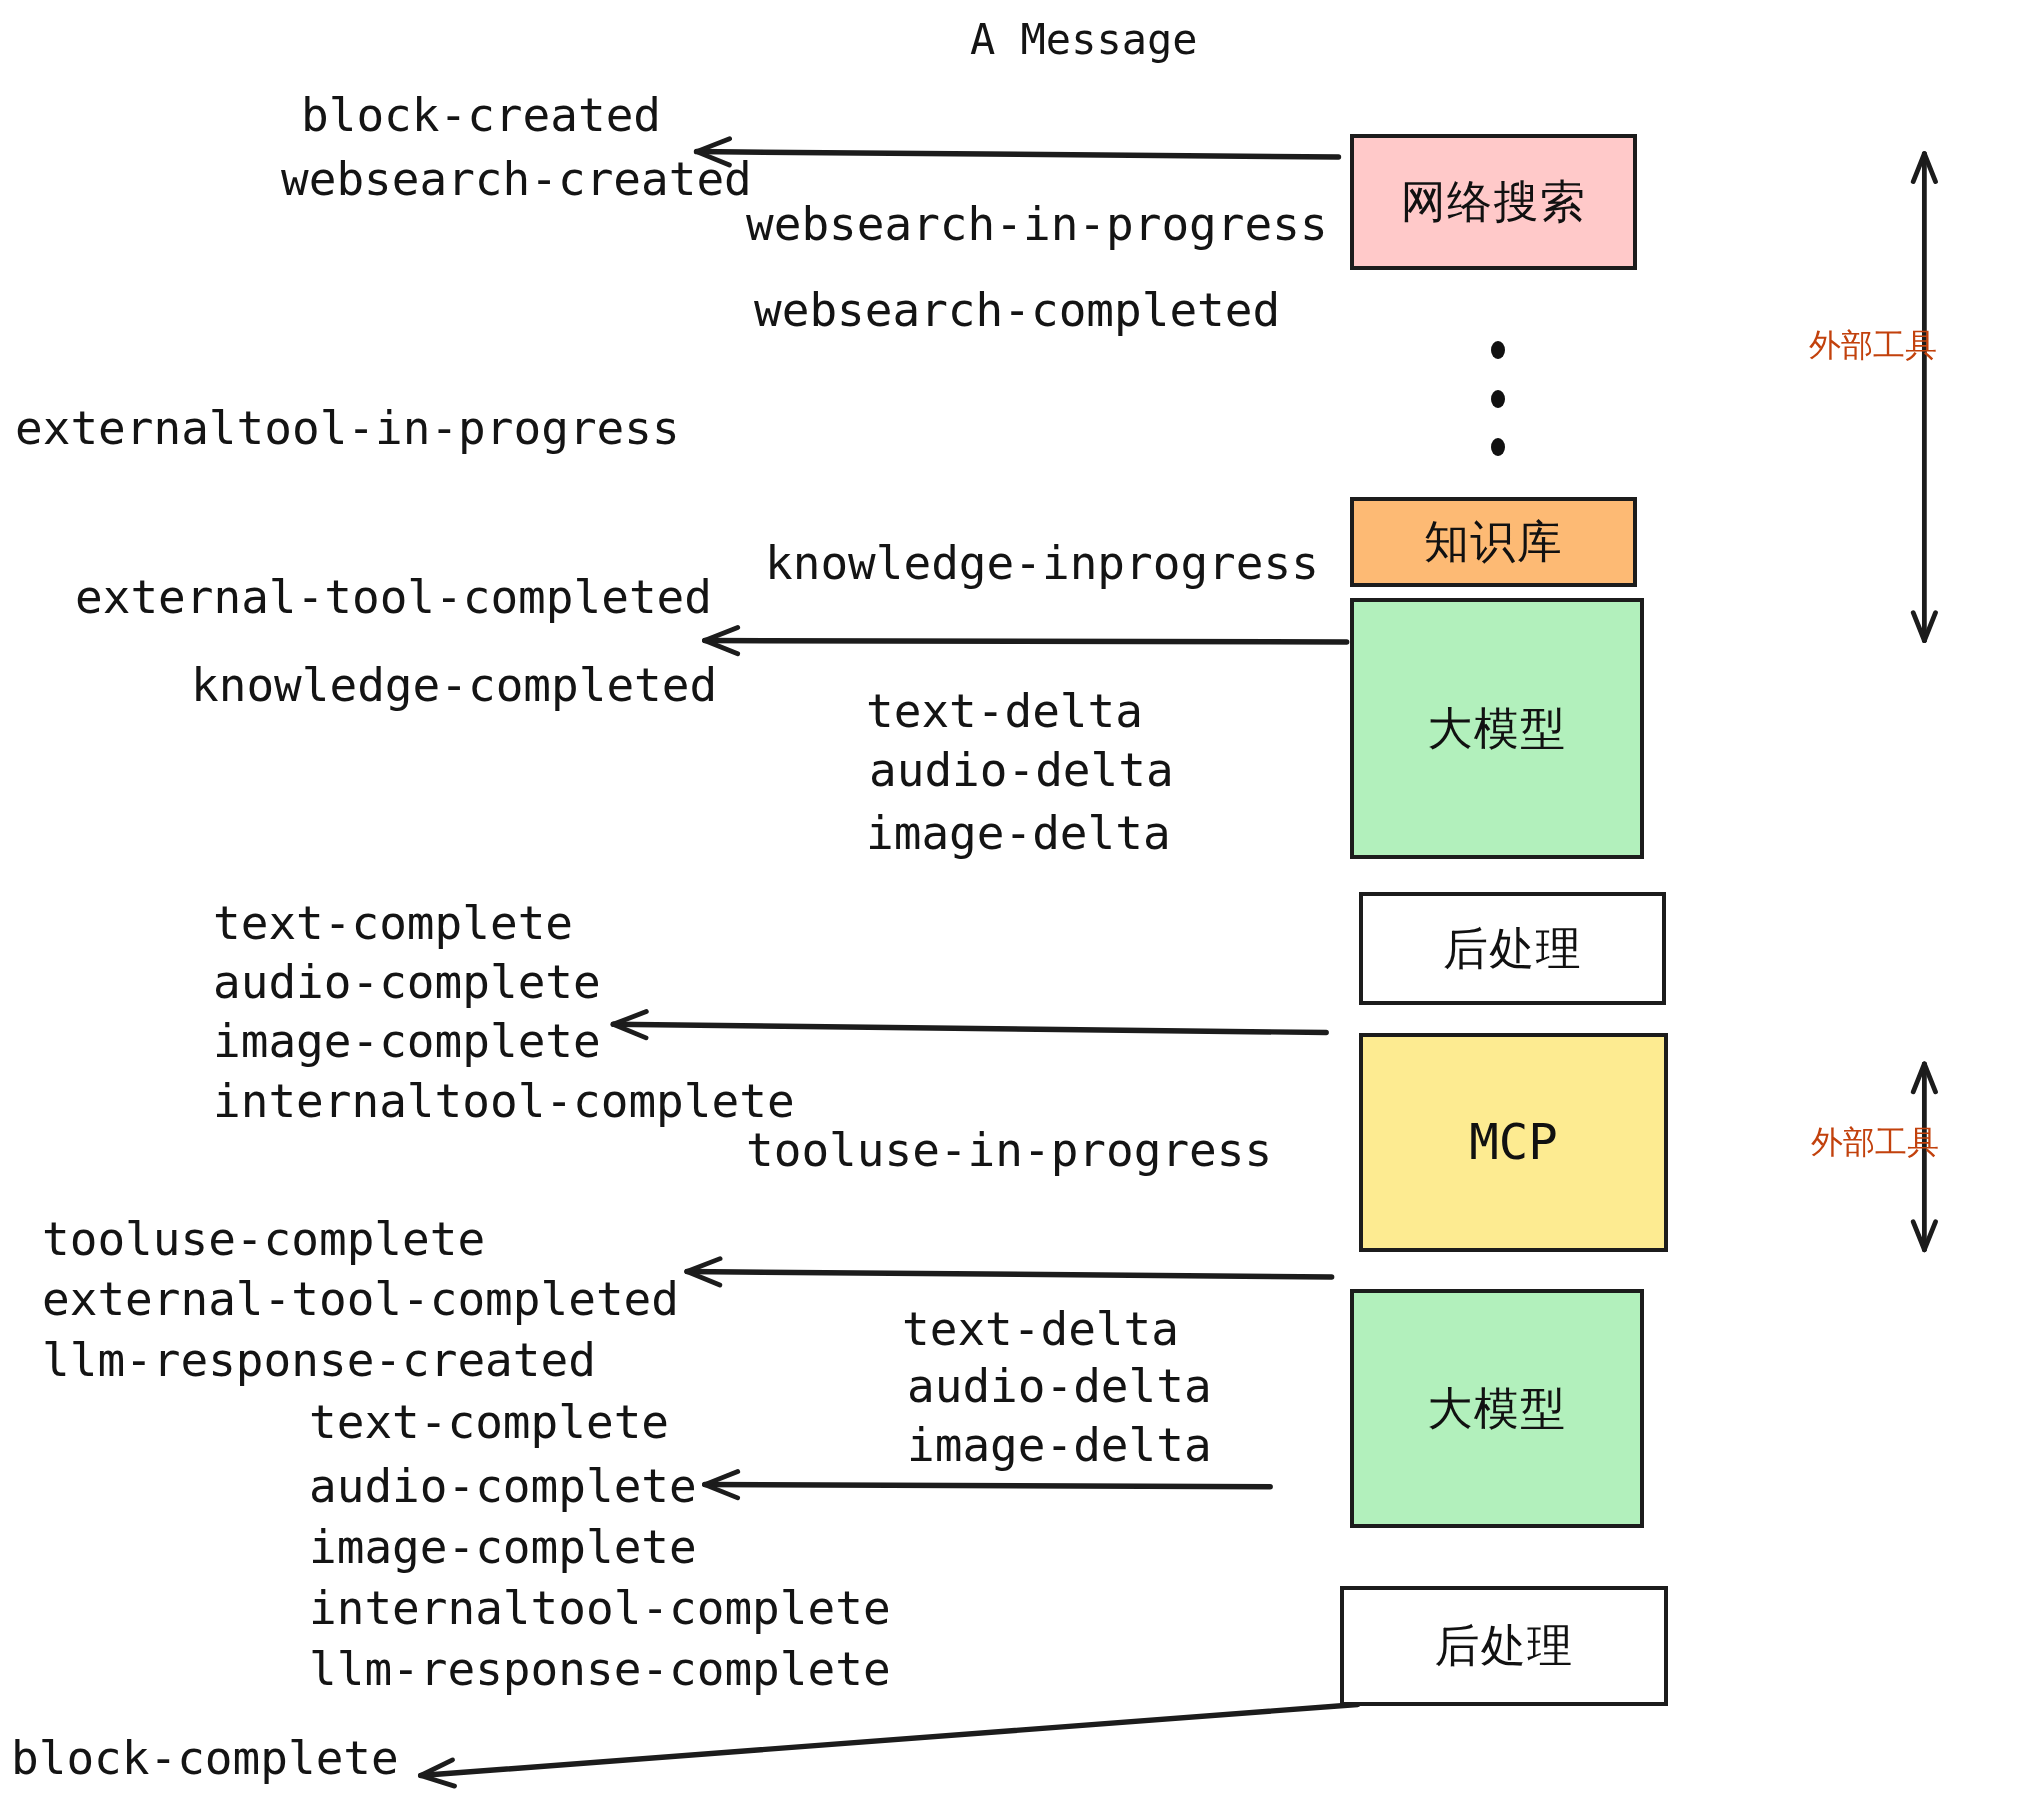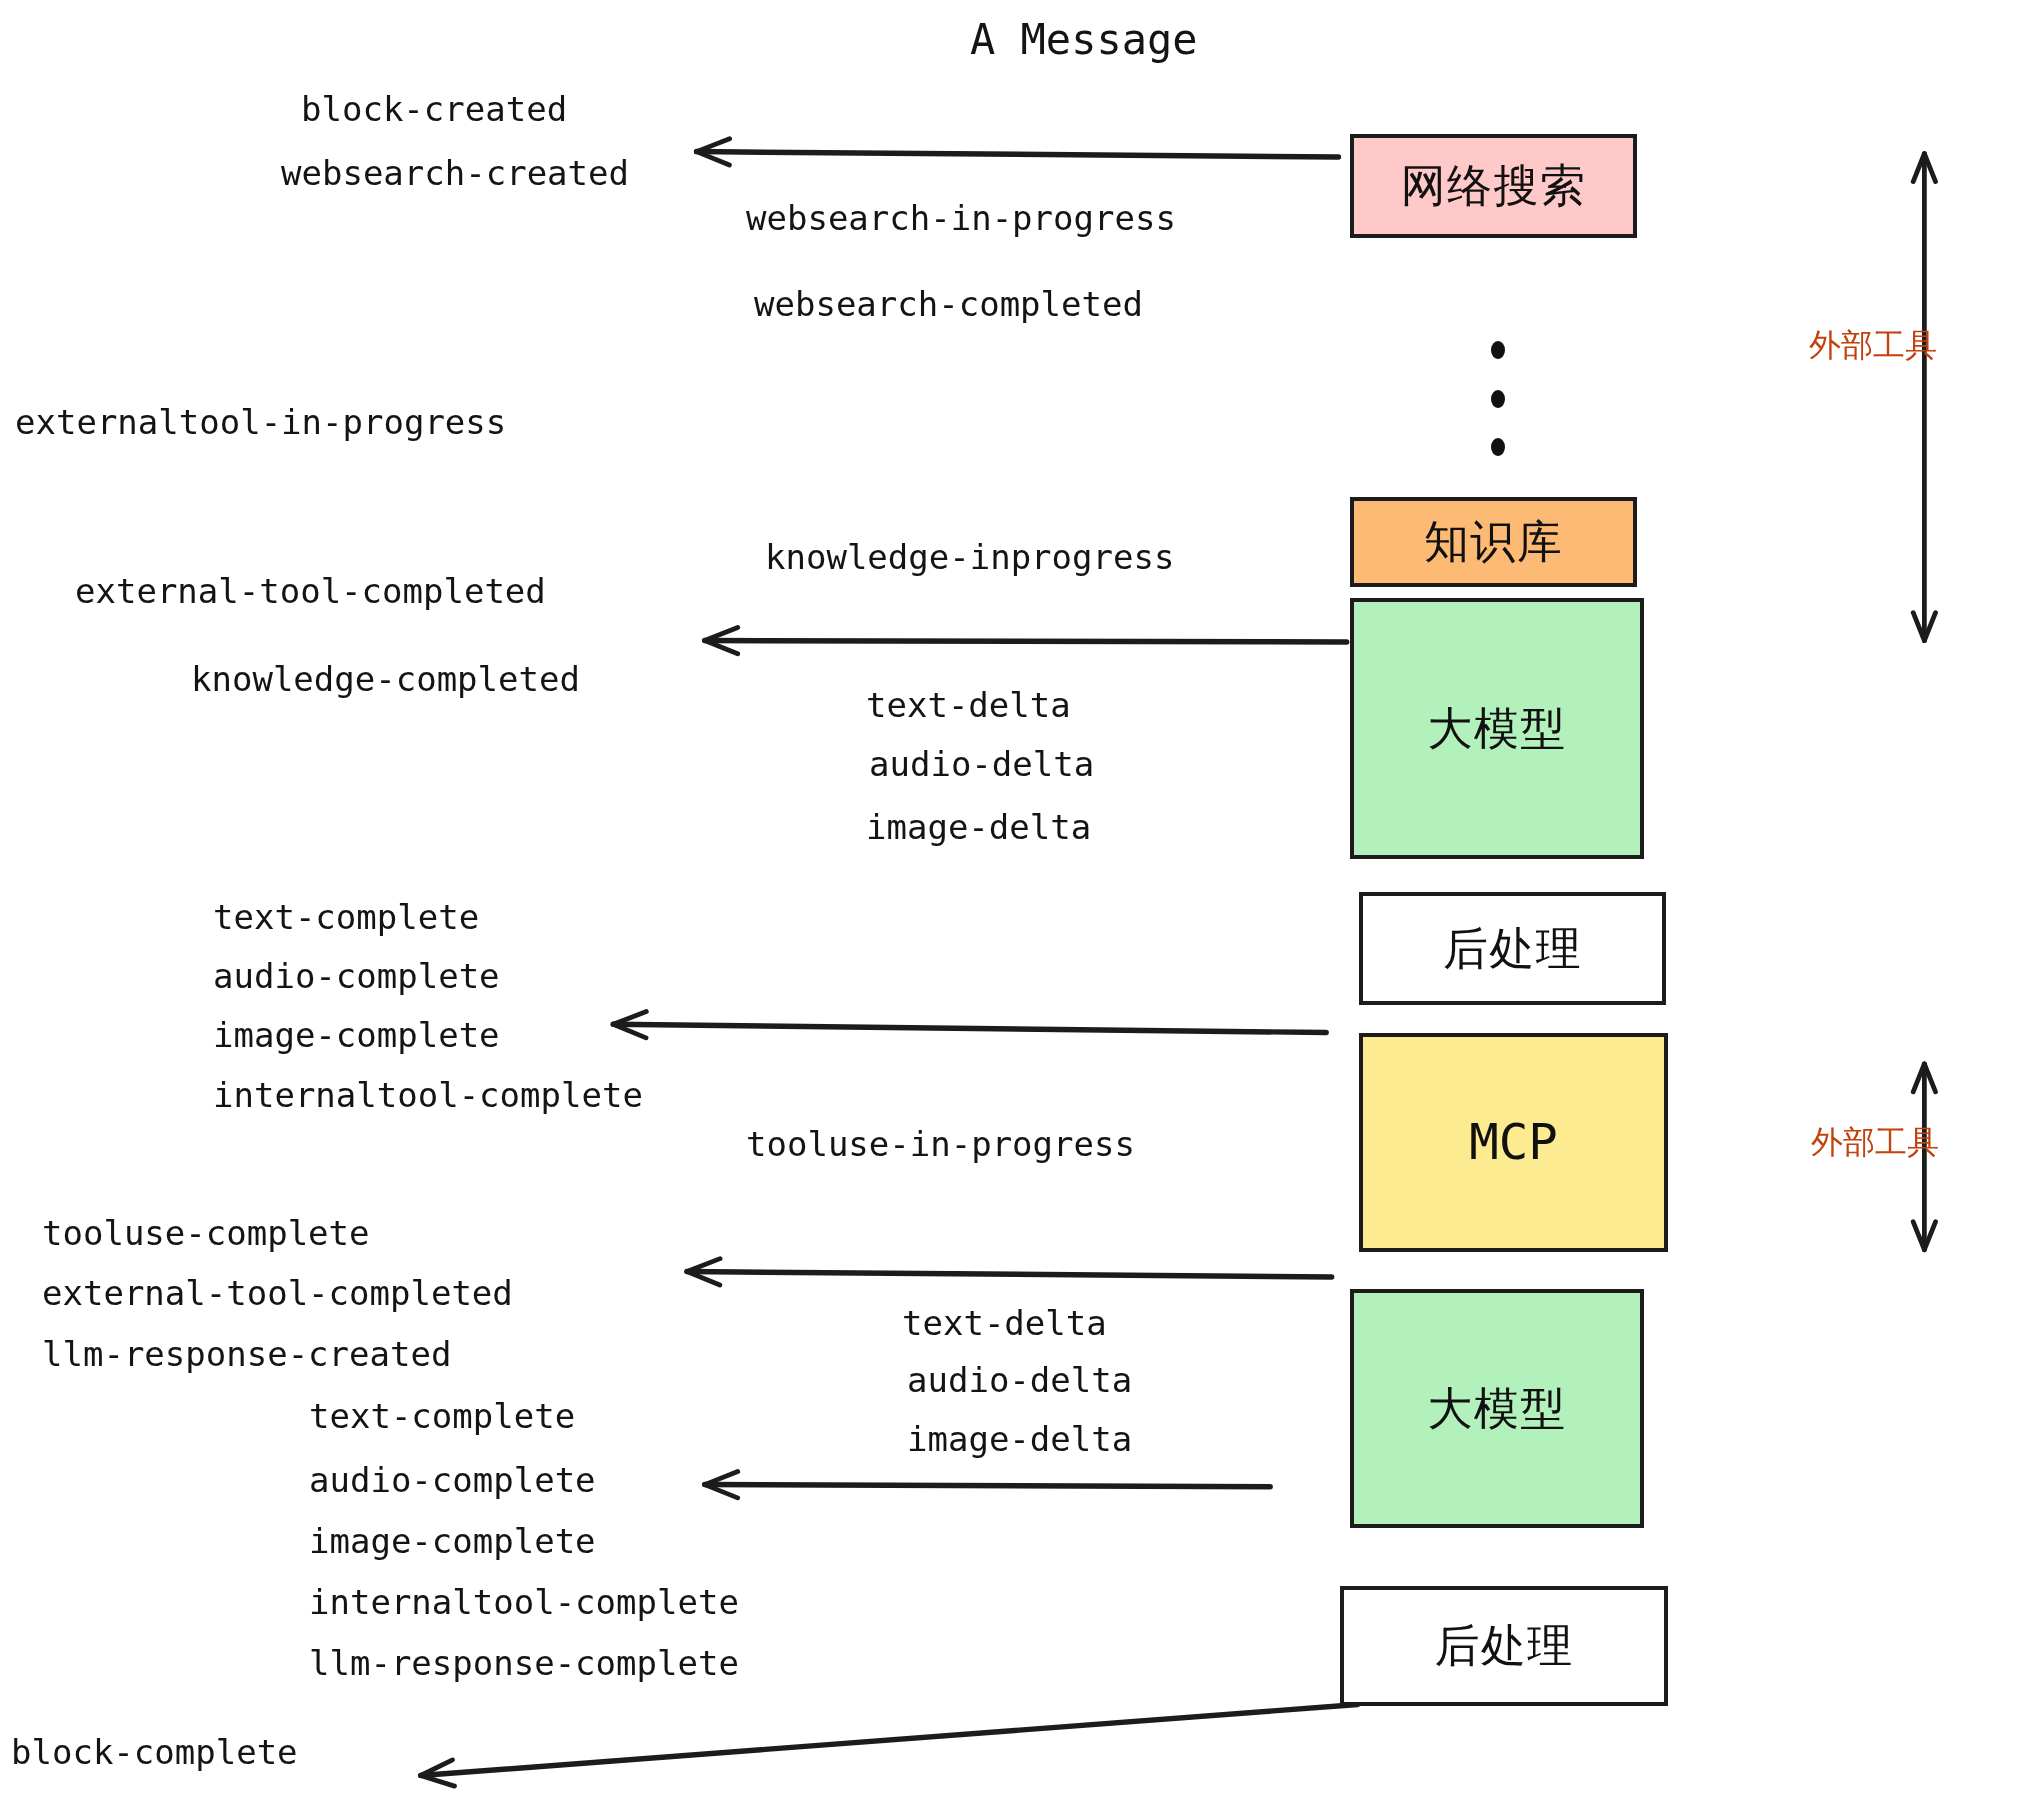--- a/index.html
+++ b/index.html
@@ -16,21 +16,21 @@
   #canvas {
     position: absolute;
     inset: 0;
     width: 2035px;
     height: 1796px;
   }
   .evt {
     position: absolute;
     white-space: pre;
     font-family: "DejaVu Sans Mono", "Liberation Mono", monospace;
-    font-size: 34px;
+    font-size: 46px;
     letter-spacing: 0px;
     color: #141414;
     line-height: 1;
   }
   .title {
     position: absolute;
     white-space: pre;
     font-family: "DejaVu Sans Mono", "Liberation Mono", monospace;
     font-size: 42px;
     color: #141414;
@@ -123,21 +123,21 @@
       <line x1="2818" y1="1558" x2="2801.679499345829" y2="1598.8612439653664" stroke="#1C1C1C" stroke-width="7" stroke-linecap="round"></line>
       <line x1="2818" y1="1558" x2="2834.320500654171" y2="1598.8612439653664" stroke="#1C1C1C" stroke-width="7" stroke-linecap="round"></line>
     </g>
     <g>
       <line x1="2818" y1="1830" x2="2834.320500654171" y2="1789.1387560346336" stroke="#1C1C1C" stroke-width="7" stroke-linecap="round"></line>
       <line x1="2818" y1="1830" x2="2801.679499345829" y2="1789.1387560346336" stroke="#1C1C1C" stroke-width="7" stroke-linecap="round"></line>
     </g>
   </svg>
 
 <div id="nodes-layer">
-    <div class="node" style="left: 1350px; top: 134px; width: 287px; height: 104px; background: rgb(255, 201, 201); border-color: rgb(28, 28, 28);">网络搜索</div>
+    <div class="node" style="left: 1350px; top: 134px; width: 287px; height: 136px; background: rgb(255, 201, 201); border-color: rgb(28, 28, 28);">网络搜索</div>
     <div class="node" style="left: 1350px; top: 497px; width: 287px; height: 90px; background: #fdba74; border-color: rgb(28, 28, 28);">知识库</div>
     <div class="node" style="left: 1350px; top: 598px; width: 294px; height: 261px; background: rgb(178, 240, 188); border-color: rgb(28, 28, 28);">大模型</div>
     <div class="node" style="left: 1359px; top: 892px; width: 307px; height: 113px; background: rgb(255, 255, 255); border-color: rgb(28, 28, 28);">后处理</div>
     <div class="node mono" style="left: 1359px; top: 1033px; width: 309px; height: 219px; background: rgb(253, 235, 145); border-color: rgb(28, 28, 28);">MCP</div>
     <div class="node" style="left: 1350px; top: 1289px; width: 294px; height: 239px; background: rgb(178, 240, 188); border-color: rgb(28, 28, 28);">大模型</div>
     <div class="node" style="left: 1340px; top: 1586px; width: 328px; height: 120px; background: rgb(255, 255, 255); border-color: rgb(28, 28, 28);">后处理</div>
   </div>
 <div id="text-layer">
     <div class="evt" style="left: 301px; top: 92px;">block-created</div>
     <div class="evt" style="left: 281px; top: 156px;">websearch-created</div>

